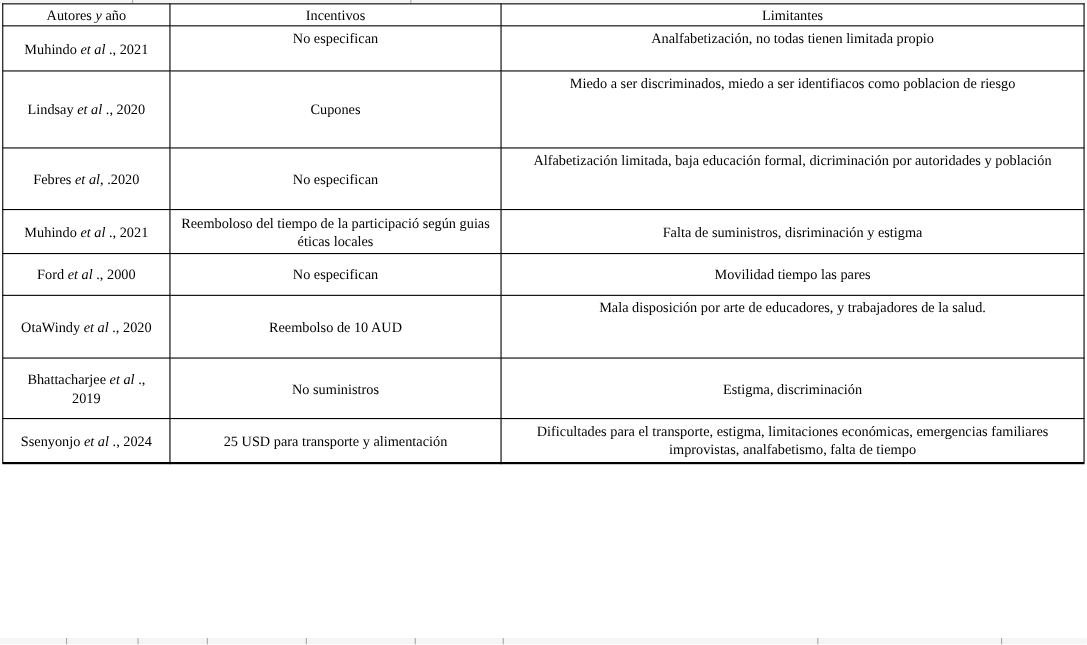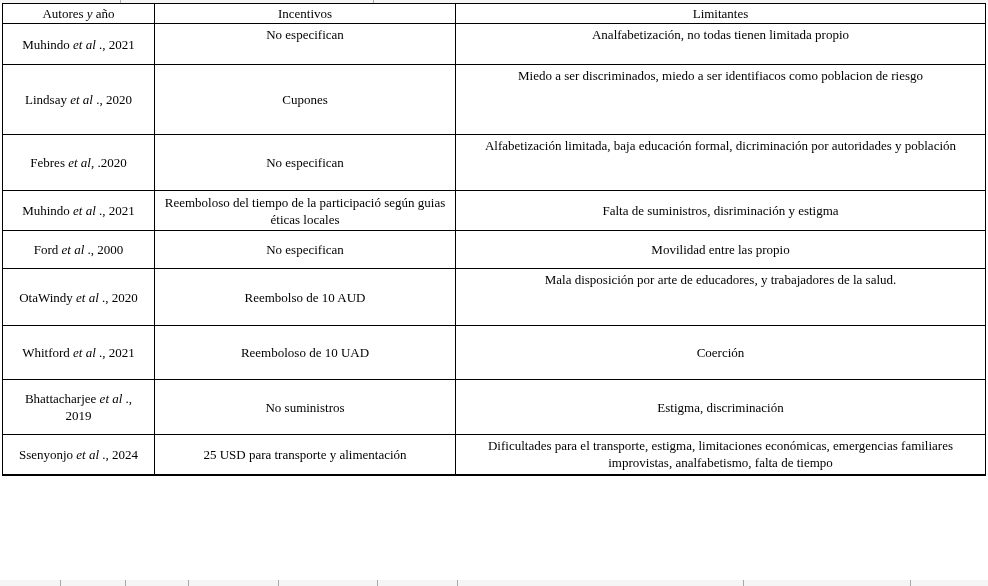--- a/index.html
+++ b/index.html
@@ -113,31 +113,26 @@
           <td>Alfabetización limitada, baja educación formal, dicriminación por autoridades y población</td>
         </tr>
         <tr class="row-4">
           <td><span>Muhindo </span><em>et al</em><span> ., 2021</span></td>
           <td>Reemboloso del tiempo de la participació según guias éticas locales</td>
           <td>Falta de suministros, disriminación y estigma</td>
         </tr>
         <tr class="row-6">
           <td><span>Ford </span><em>et al</em><span> ., 2000</span></td>
           <td>No especifican</td>
-          <td>Movilidad entre las propio</td>
+          <td>Movilidad tiempo las pares</td>
         </tr>
         <tr class="row-8">
           <td><span>OtaWindy </span><em>et al</em><span> ., 2020</span></td>
           <td>Reembolso de 10 AUD</td>
           <td>Mala disposición por arte de educadores, y trabajadores de la salud.</td>
-        </tr>
-        <tr class="row-9">
-          <td><span>Whitford </span><em>et al</em><span> ., 2021</span></td>
-          <td>Reemboloso de 10 UAD</td>
-          <td>Coerción</td>
         </tr>
         <tr class="row-10">
           <td><span>Bhattacharjee </span><em>et al</em><span> ., 2019</span></td>
           <td>No suministros</td>
           <td>Estigma, discriminación</td>
         </tr>
         <tr class="row-11">
           <td><span>Ssenyonjo </span><em>et al</em><span> ., 2024</span></td>
           <td>25 USD para transporte y alimentación</td>
           <td>Dificultades para el transporte, estigma, limitaciones económicas, emergencias familiares improvistas, analfabetismo, falta de tiempo</td>

